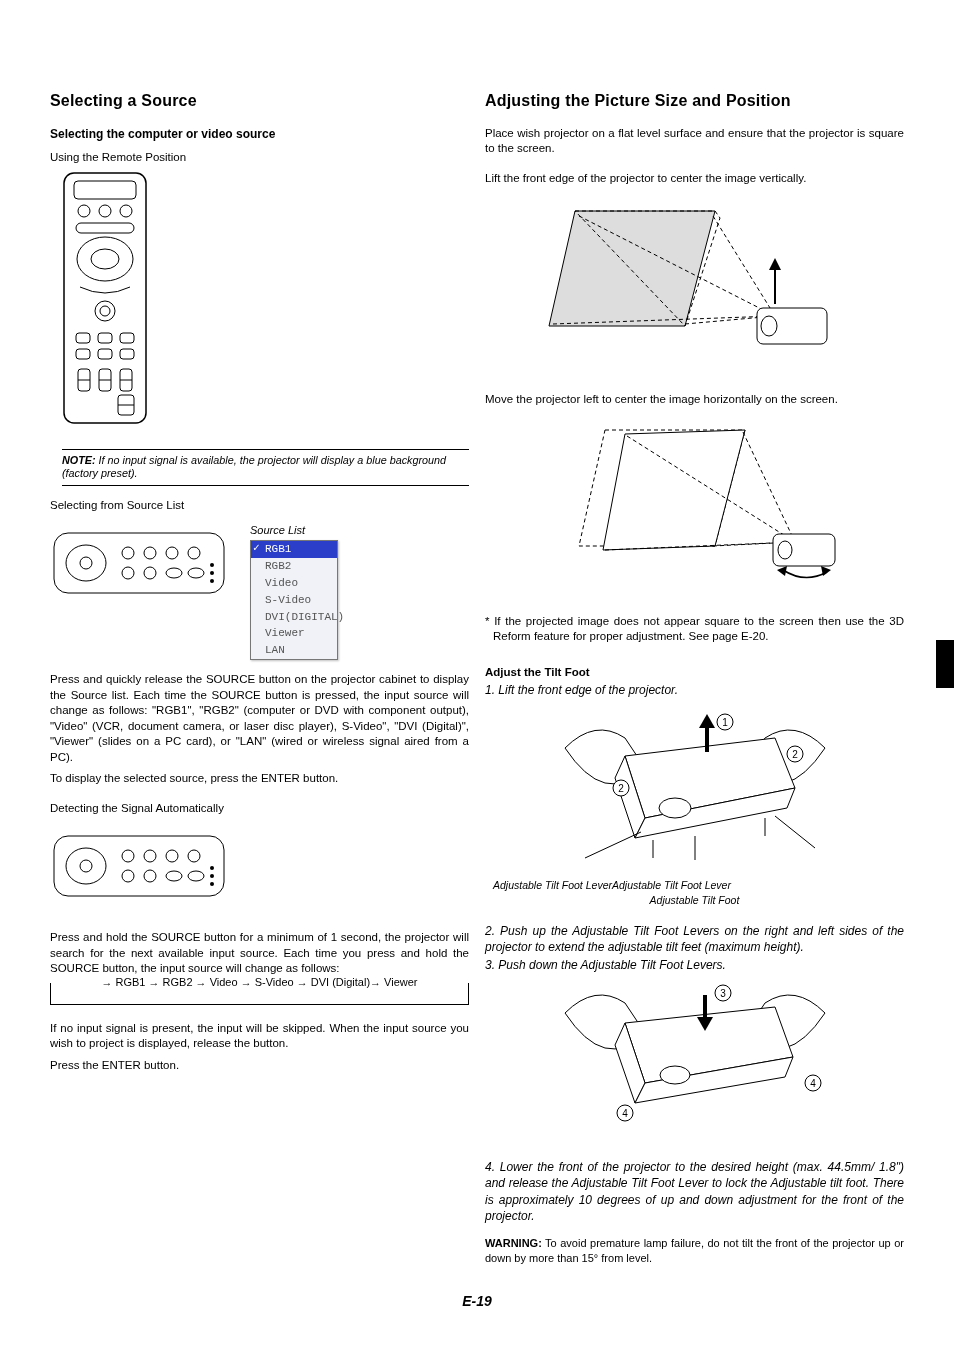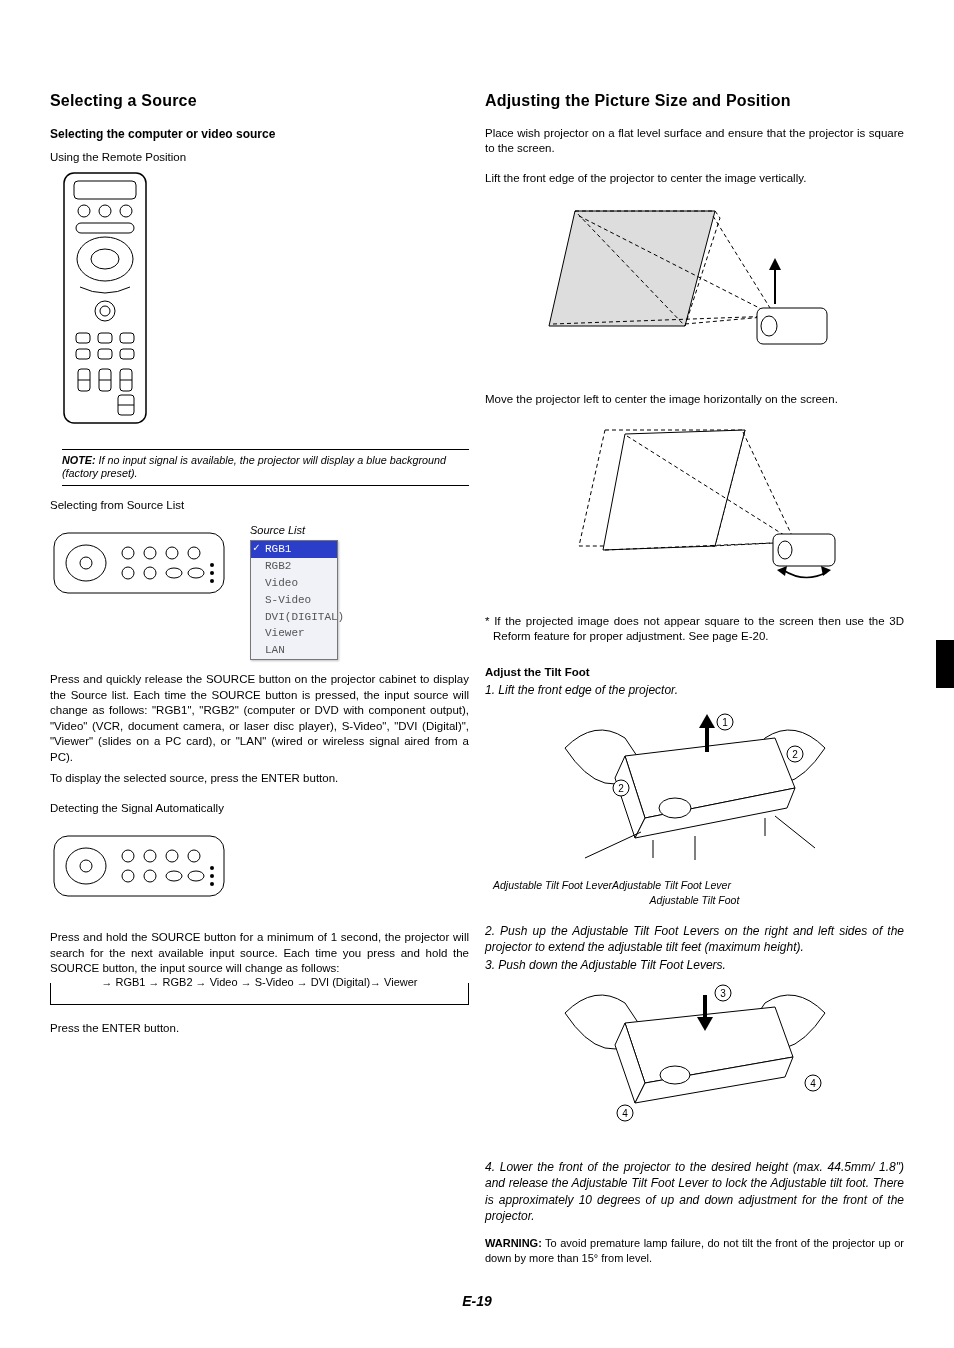--- a/index.html
+++ b/index.html
@@ -228,20 +228,21 @@
         <circle cx="162" cy="58" r="2" fill="#000"></circle>
       </svg>
     </div>
 
     <p>Press and hold the SOURCE button for a minimum of 1 second, the projector will search for the next available input source. Each time you press and hold the SOURCE button, the input source will change as follows:</p>
 
     <div class="flow-box">
       <div class="flow-inner">→ RGB1 → RGB2 → Video → S-Video → DVI (Digital)→ Viewer</div>
     </div>
 
+    <p>If no input signal is present, the input will be skipped. When the input source you wish to project is displayed, release the button.</p>
     <p>Press the ENTER button.</p>
   </div>
 
   <div class="col">
     <h2>Adjusting the Picture Size and Position</h2>
     <p>Place wish projector on a flat level surface and ensure that the projector is square to the screen.</p>
     <div class="spacer-sm"></div>
     <p>Lift the front edge of the projector to center the image vertically.</p>
 
     <div class="fig">

